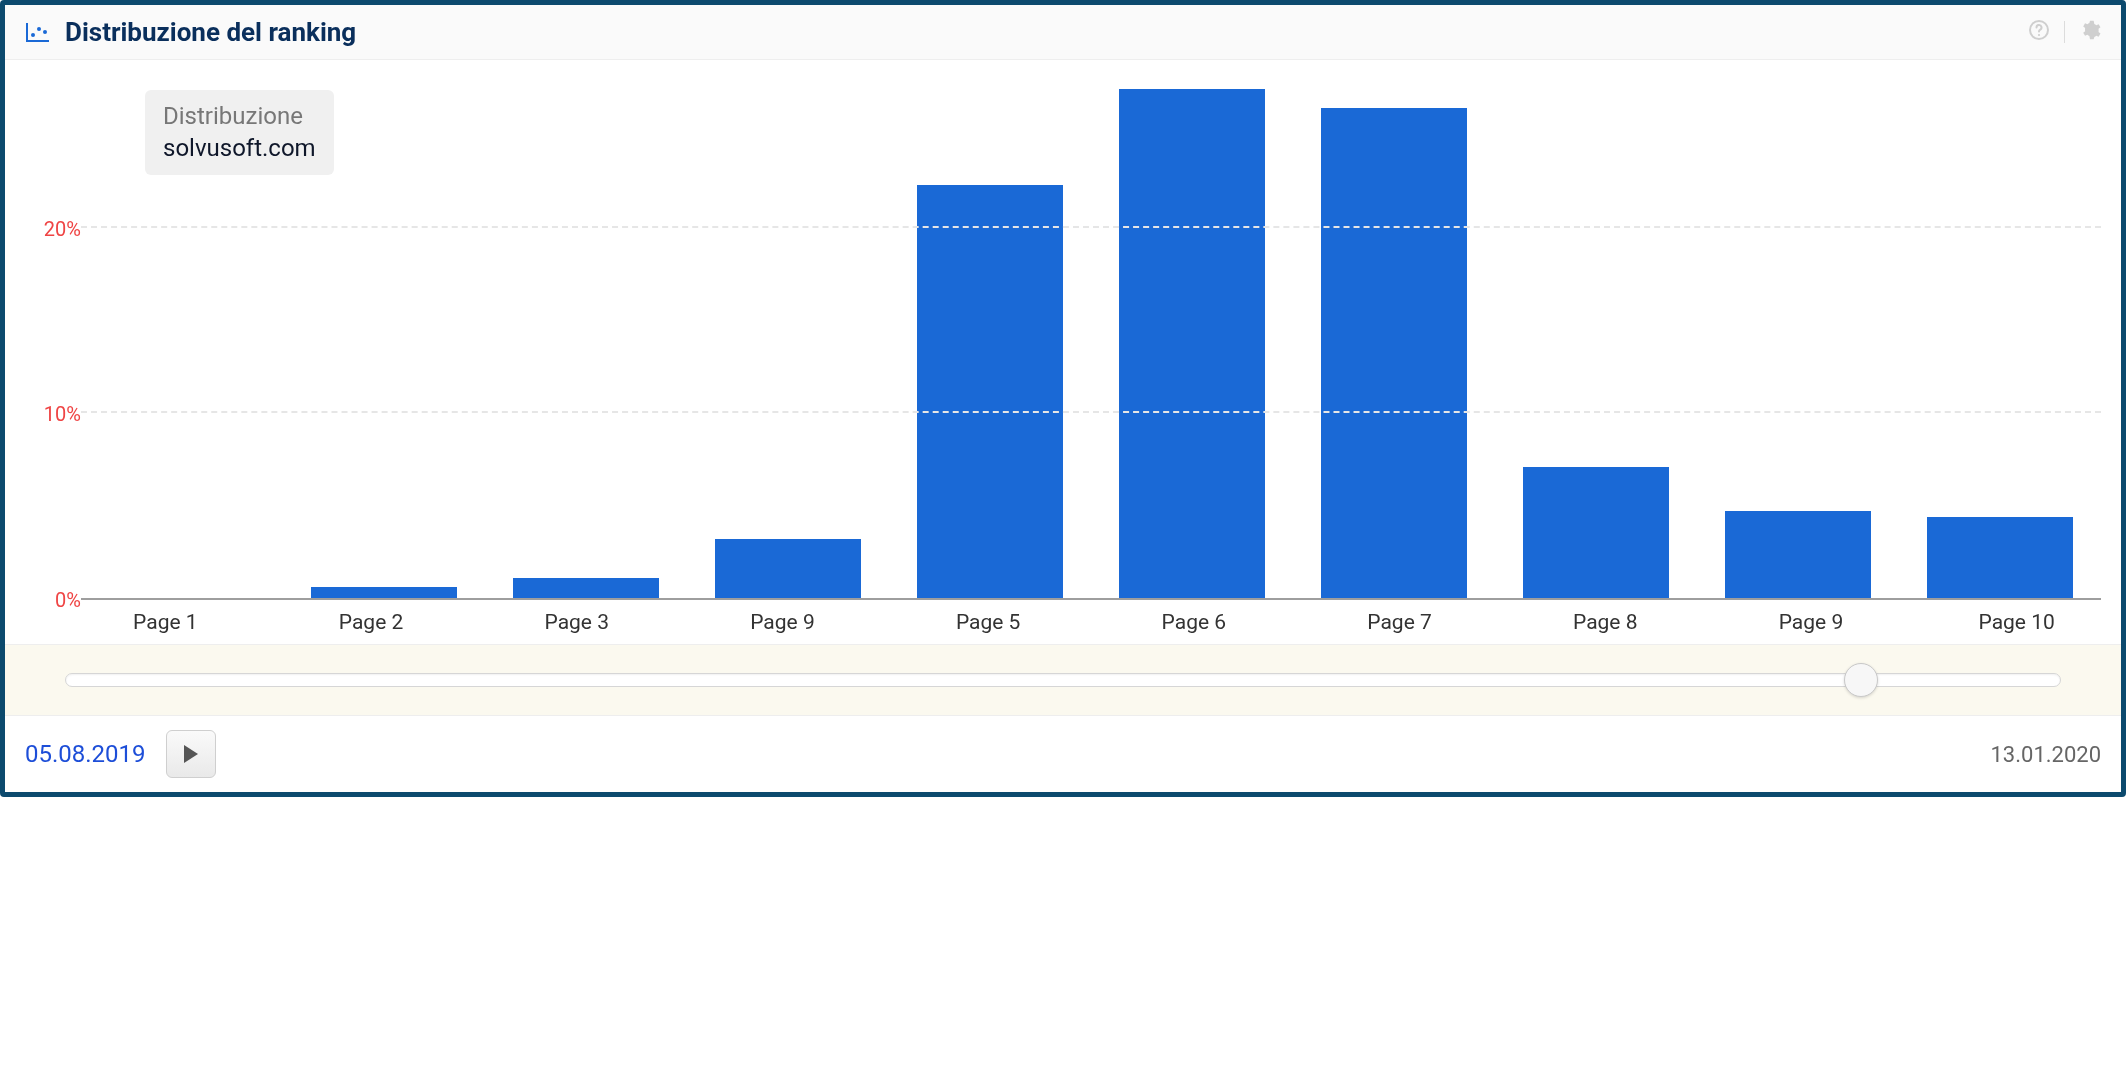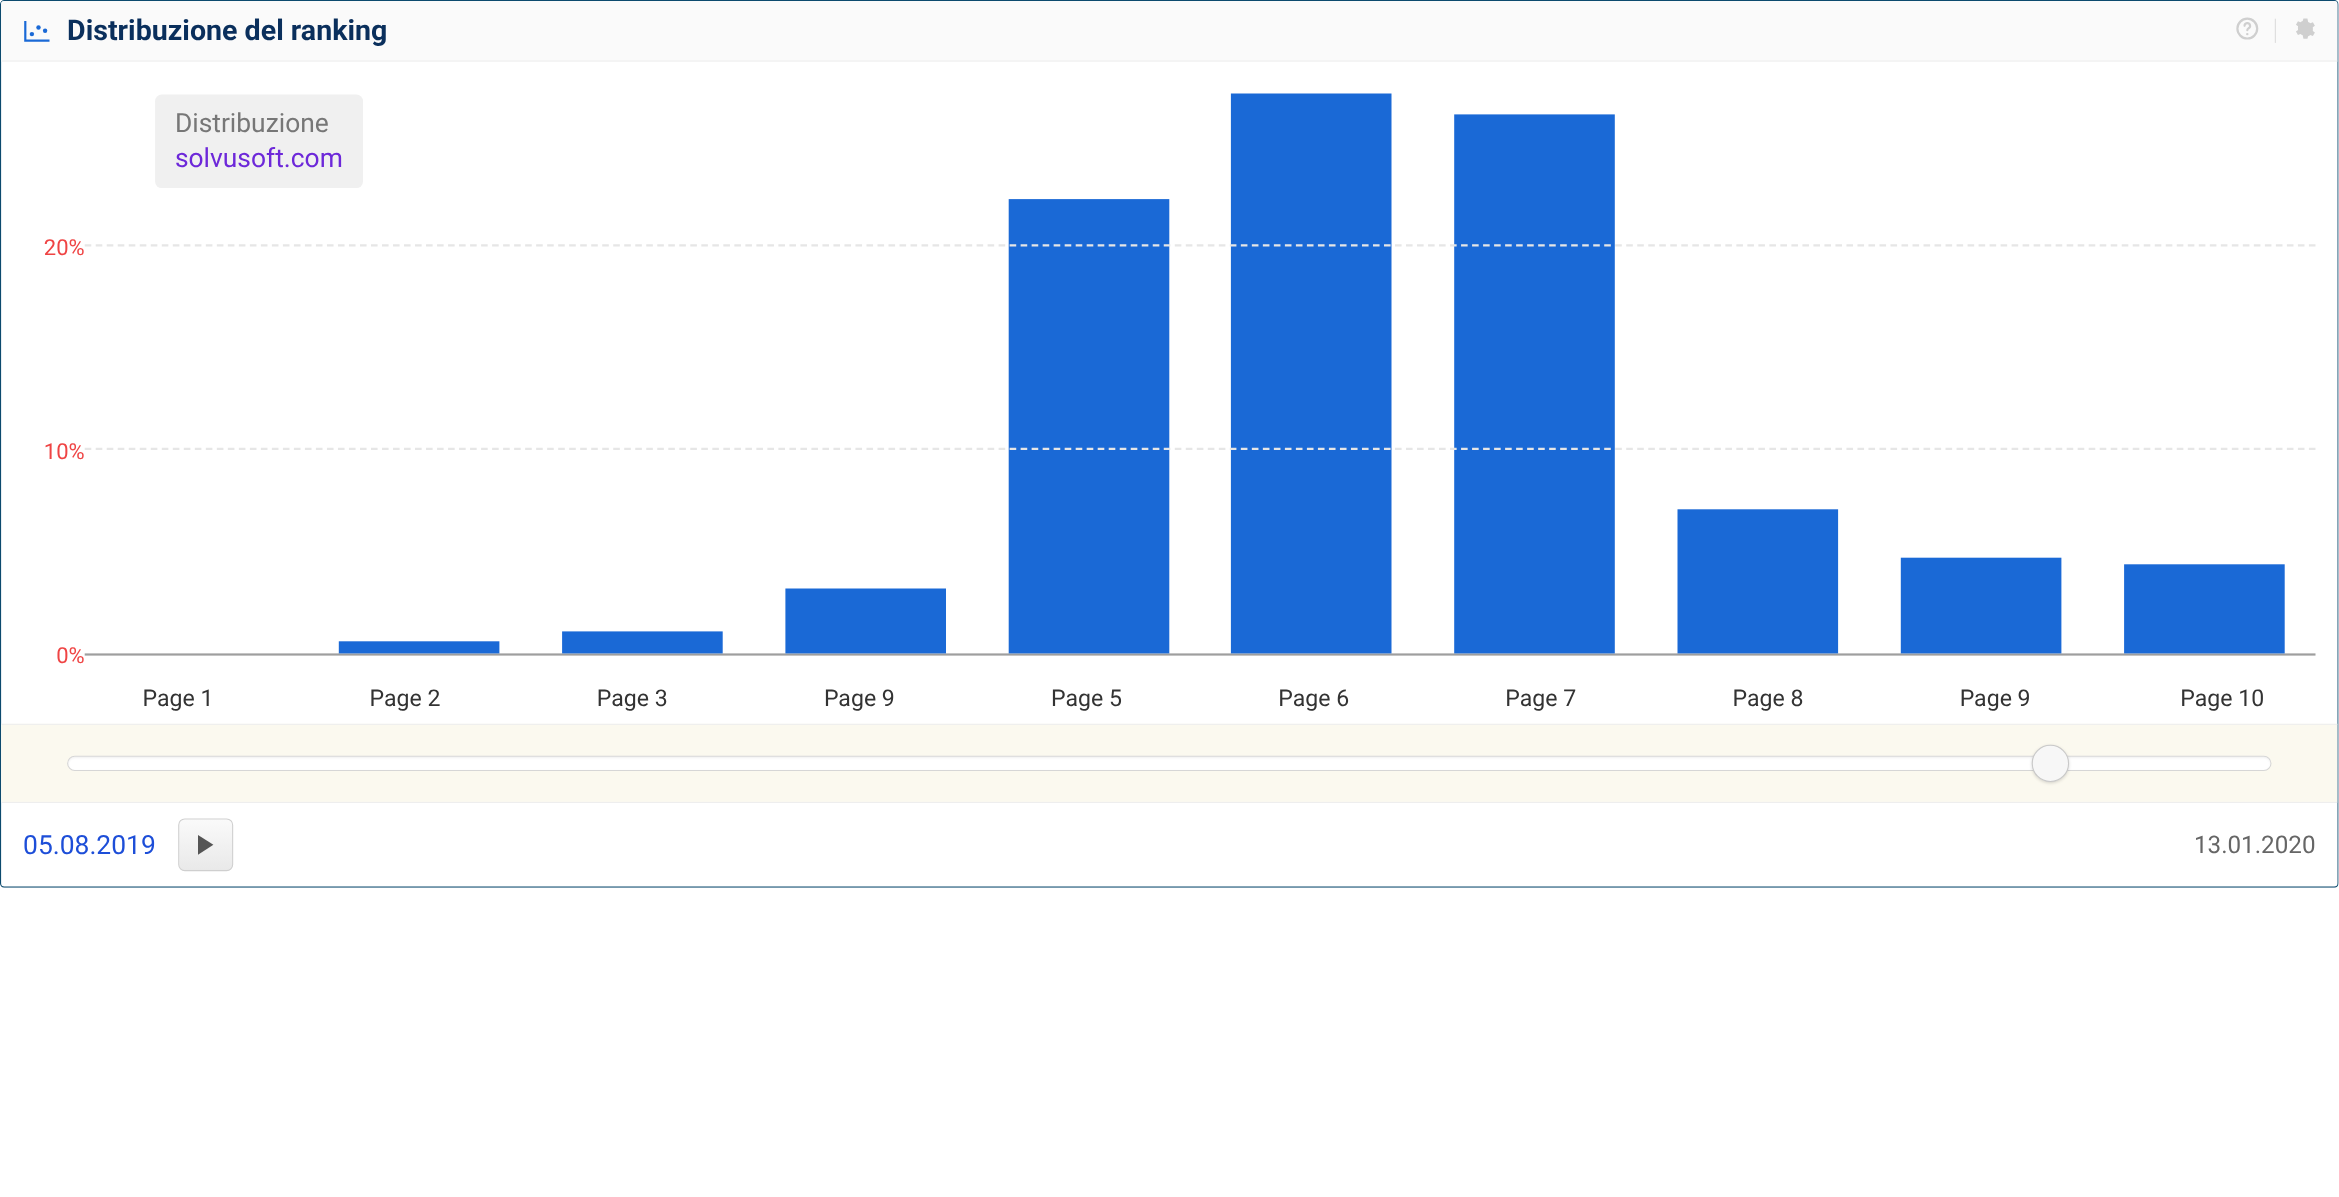--- a/index.html
+++ b/index.html
@@ -6,21 +6,21 @@
   html, body {
     margin: 0;
     padding: 0;
     font-family: -apple-system, BlinkMacSystemFont, "Segoe UI", Roboto, Arial, sans-serif;
     background: #ffffff;
     color: #333;
   }
 
   .widget {
     width: 100%;
-    border: 1px solid #0c4a6e;
+    border: 5px solid #0c4a6e;
     border-radius: 4px;
     overflow: hidden;
   }
 
   
   .widget-header {
     display: flex;
     align-items: center;
     padding: 12px 20px;
     background: #fafafa;
@@ -98,21 +98,21 @@
     display: flex;
     justify-content: center;
     align-items: flex-end;
   }
   .bar {
     width: 72%;
     background: #1a69d6;
   }
   .x-labels {
     display: flex;
-    margin-top: 28px;
+    margin-top: 10px;
     gap: 37px;
   }
   .x-label {
     flex: 1;
     text-align: center;
     font-size: 21px;
     color: #333;
   }
 
   
@@ -120,21 +120,21 @@
     position: absolute;
     top: 30px;
     left: 140px;
     background: #f0f0f0;
     border-radius: 6px;
     padding: 10px 18px;
     font-size: 24px;
     line-height: 1.35;
   }
   .legend-box .legend-title { color: #777; }
-  .legend-box .legend-domain { color: #6d28d9; }
+  .legend-box .legend-domain { color: #0f172a; }
 
   
   .slider-area {
     background: #fbf9ef;
     padding: 28px 60px;
     border-top: 1px solid #eeeeee;
   }
   .slider-track {
     position: relative;
     height: 14px;

